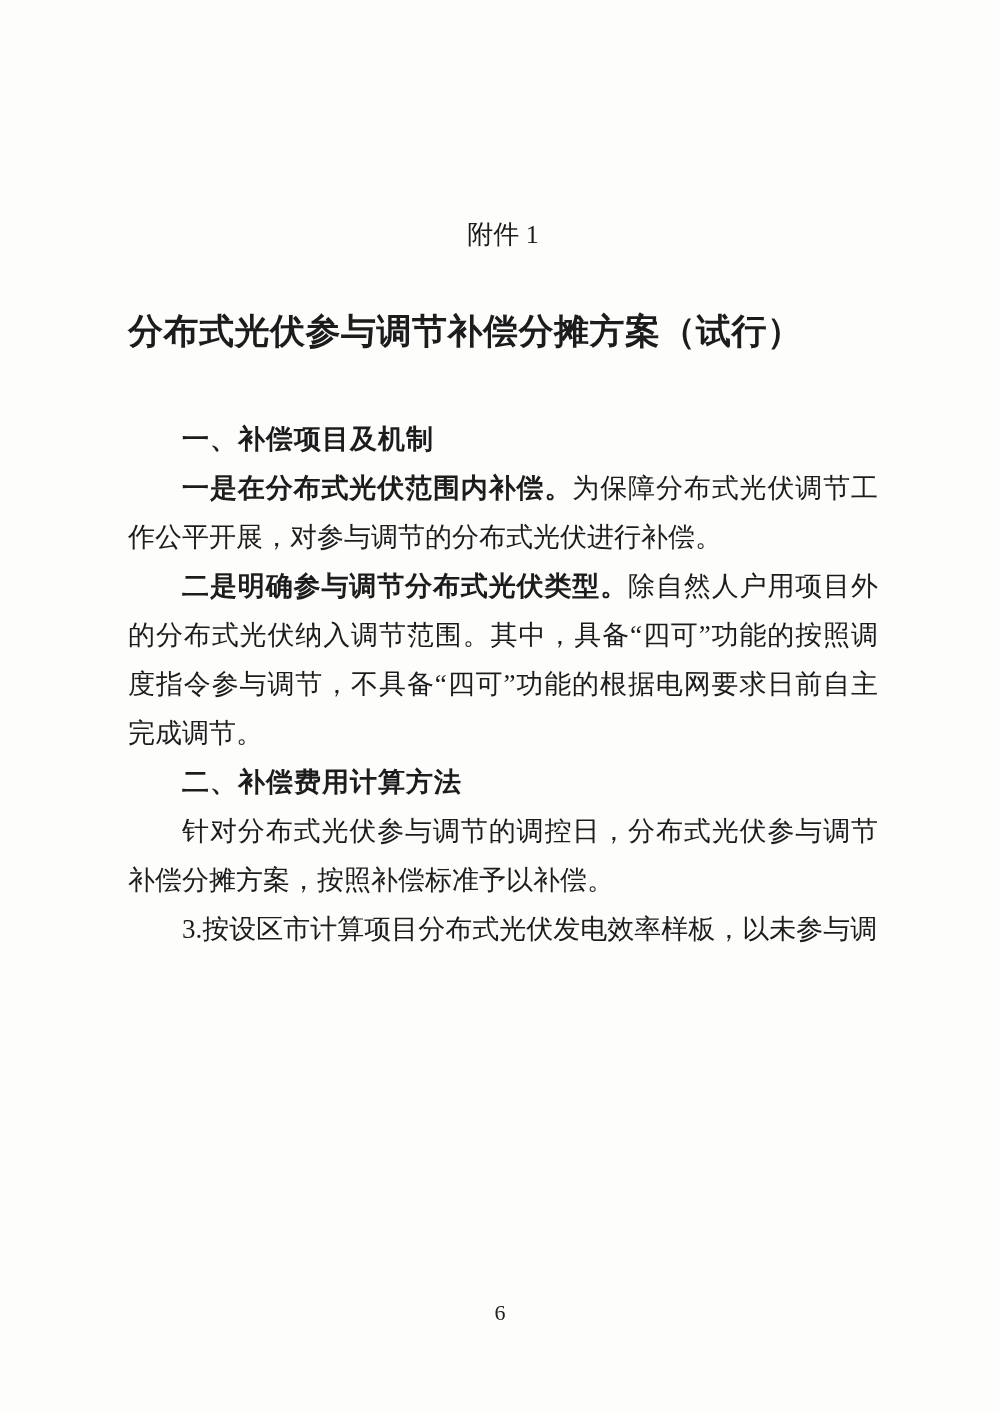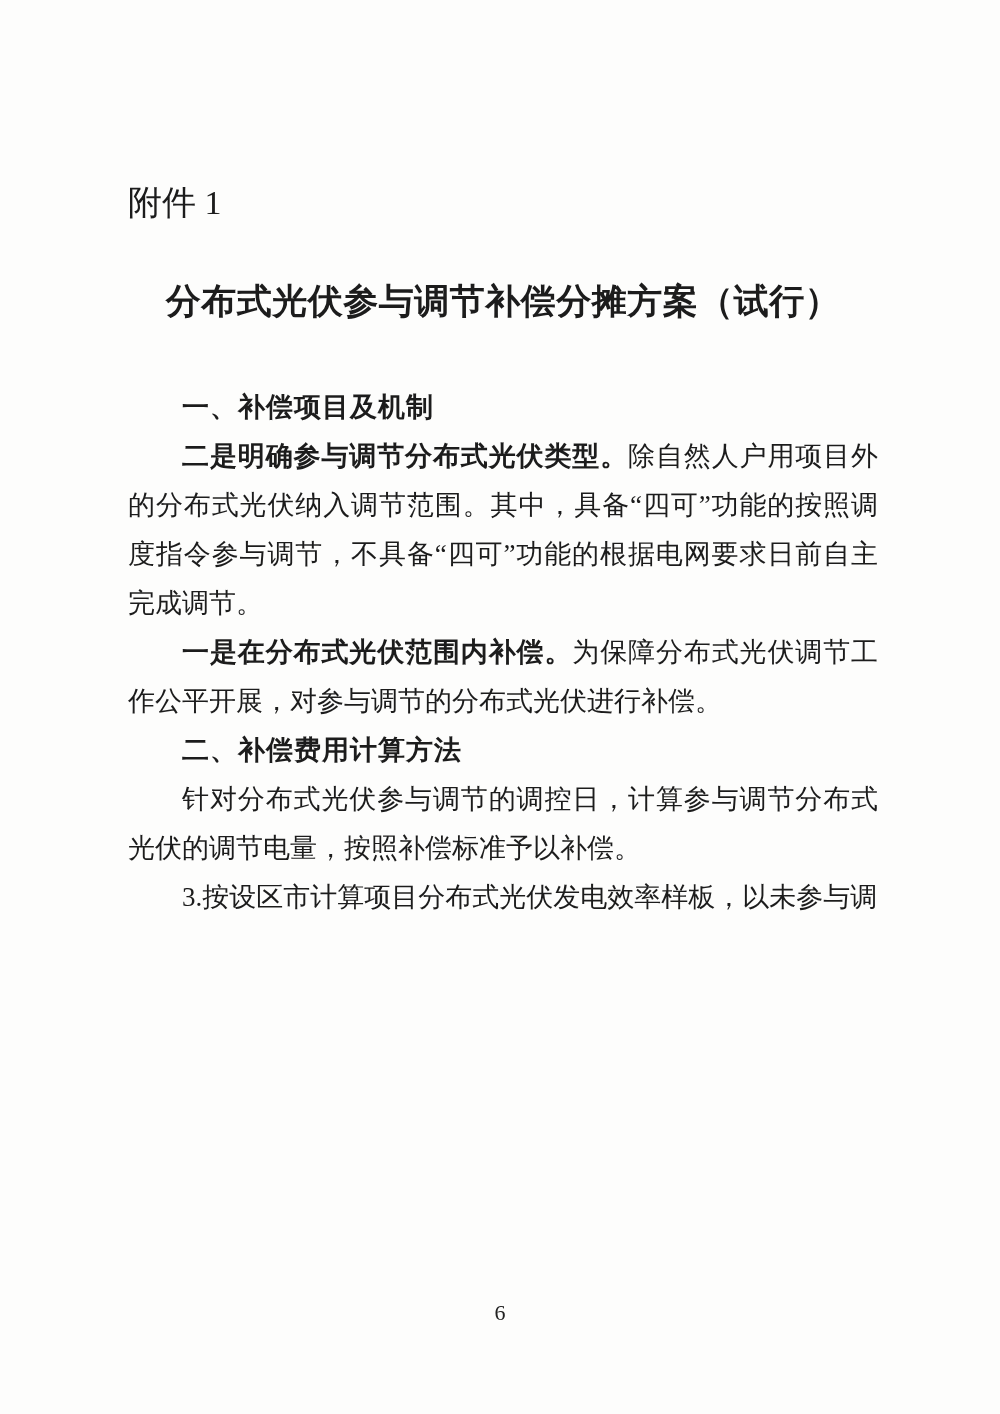--- a/index.html
+++ b/index.html
@@ -10,32 +10,33 @@
     font-family: "Liberation Serif", serif;
   }
   .page {
     position: relative;
     width: 1000px;
     height: 1414px;
     padding: 186px 122px 0 128px;
     background: #fdfdfc;
   }
   .attachment {
-    font-size: 34px;
+    font-size: 26px;
     line-height: 33px;
-    text-align: left;
+    text-align: center;
+    margin-top: 32px;
   }
   .doc-title {
     margin-top: 62px;
     font-size: 35px;
     line-height: 42px;
     font-weight: 700;
-    text-align: center;
+    text-align: left;
     letter-spacing: 0.5px;
-    font-family: Liberation Serif, serif;
+    font-family: Liberation Mono, monospace;
   }
   .content {
     margin-top: 60px;
     font-size: 27px;
     line-height: 49px;
     text-align: justify;
   }
   .content p { text-indent: 2em; }
   p.heading {
     font-weight: 700;
@@ -61,28 +62,28 @@
 
   <div class="attachment">附件 1</div>
 
   <h1 class="doc-title">分布式光伏参与调节补偿分摊方案（试行）</h1>
 
   <div class="content">
 
 
     <p class="heading">一、补偿项目及机制</p>
 
+    <p class="para"><span class="lead">一是在分布式光伏范围内补偿。</span><span>为保障分布式光伏调节工作公平开展，对参与调节的分布式光伏进行补偿。</span></p>
+
     <p class="para"><span class="lead">二是明确参与调节分布式光伏类型。</span><span>除自然人户用项目外的分布式光伏纳入调节范围。其中，具备“四可”功能的按照调度指令参与调节，不具备“四可”功能的根据电网要求日前自主完成调节。</span></p>
-
-    <p class="para"><span class="lead">一是在分布式光伏范围内补偿。</span><span>为保障分布式光伏调节工作公平开展，对参与调节的分布式光伏进行补偿。</span></p>
 
 
     <p class="heading">二、补偿费用计算方法</p>
 
-    <p class="para">针对分布式光伏参与调节的调控日，计算参与调节分布式光伏的调节电量，按照补偿标准予以补偿。</p>
+    <p class="para">针对分布式光伏参与调节的调控日，分布式光伏参与调节补偿分摊方案，按照补偿标准予以补偿。</p>
 
     <p class="para">3.按设区市计算项目分布式光伏发电效率样板，以未参与调</p>
 
   </div>
 
   <div class="page-number">6</div>
 
 </div>
 
 </body></html>

